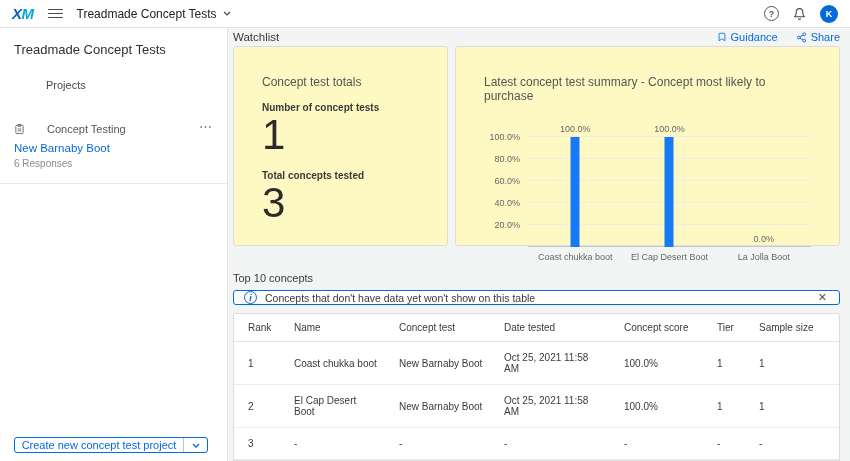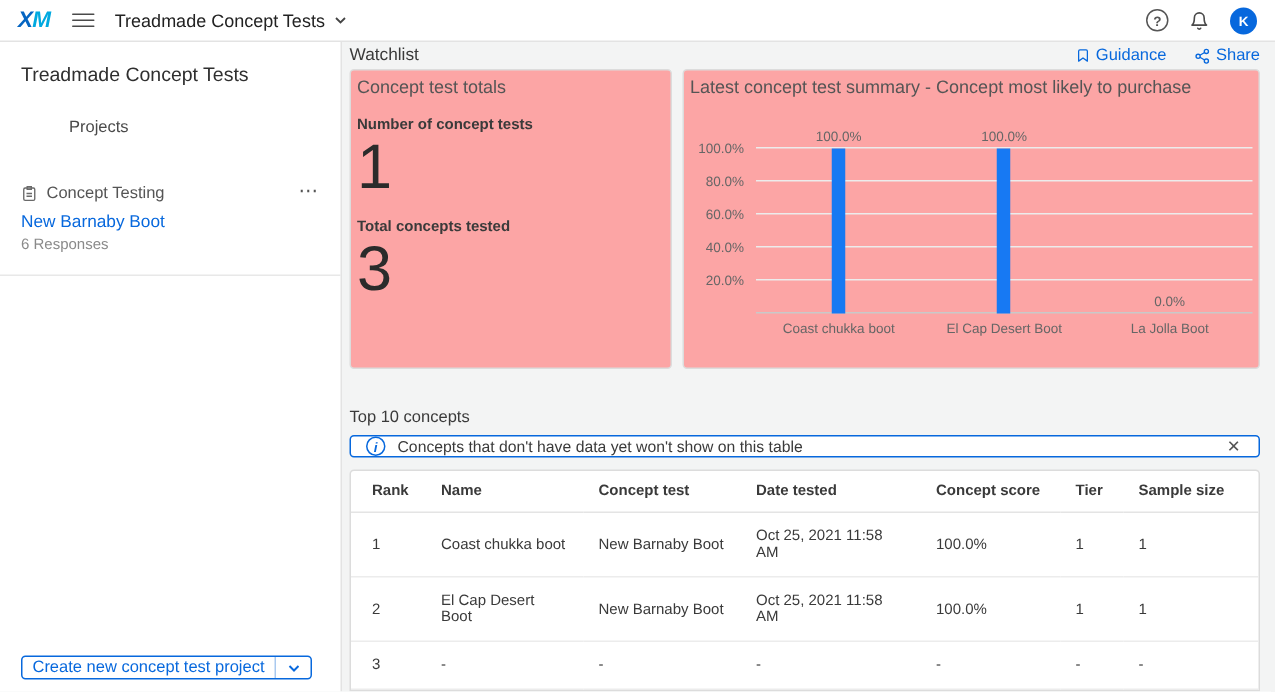--- a/index.html
+++ b/index.html
@@ -21,39 +21,39 @@
 
   
   .content { flex:1; display:flex; min-height:0; }
   .sidebar { flex:0 0 228px; width:228px; background:#fff; border-right:1px solid #e3e3e3; position:relative; padding:14px; }
   .main { flex:1; background:#f3f4f4; padding:0 10px 0 5px; display:flex; flex-direction:column; min-width:0; overflow:hidden; }
 
   
   .sidebar-title { font-size:13px; color:#2f2f2f; }
   .sidebar-section { font-size:11px; color:#4a4a4a; margin-top:22px;margin-left:32px; }
   .project-block { margin-top:32px; }
-  .project-row { display:flex; align-items:flex-start; gap:6px; color:#555; }
+  .project-row { display:flex; align-items:flex-start; gap:22px; color:#555; }
   .project-name { font-size:11px; color:#555; }
   .more { margin-left:auto; color:#555; font-size:13px; letter-spacing:1px; line-height:8px; cursor:pointer; }
   .project-link { color:#0768dd; font-size:11.5px; margin:7px 0 4px 0; display:block; cursor:pointer; text-decoration:none; }
   .responses { font-size:10px; color:#8a8a8a; }
   .sidebar-divider { height:1px; background:#e8e8e8; margin:14px -14px 0 -14px; }
   .create-btn { position:absolute; left:14px; bottom:8px; width:194px; height:16px; border:1px solid #0768dd; border-radius:3px; background:#fff; display:flex; align-items:stretch; cursor:pointer; }
   .create-btn-label { flex:1; display:flex; align-items:center; justify-content:center; color:#0768dd; font-size:11px; }
   .create-btn-caret { flex:0 0 24px; border-left:1px solid #a9c9ef; display:flex; align-items:center; justify-content:center; color:#0768dd; }
 
   
   .main-header { height:40px; display:flex; align-items:center; }
   .main-title { font-size:11.5px; color:#3a3a3a; }
   .main-actions { margin-left:auto; display:flex; gap:18px;text-align:center; }
   .action-link { color:#0768dd; font-size:11px; display:flex; align-items:center; gap:4px; cursor:pointer; }
 
   
   .cards-row { display:flex; gap:7px; }
-  .card { background:#fca5a5; border:1px solid #dcdcdc; border-radius:3px; padding:4px; }
+  .card { background:#fef9c3; border:1px solid #dcdcdc; border-radius:3px; padding:28px; }
   .totals-card { flex:0 0 215px; width:215px; height:200px; }
   .chart-card { flex:1; height:200px; min-width:0; }
   .card-title { font-size:12px; color:#555; }
   .metric-label { font-size:10px; font-weight:bold; color:#3a3a3a; margin-top:13px; }
   .metric-value { font-size:42px; line-height:1.05; font-weight:400; color:#2b2b2b; }
 
   
   .chart-wrap { display:flex; margin-top:34px; }
   .y-axis { flex:0 0 44px; width:44px; position:relative; height:110px; }
   .y-tick { position:absolute; right:8px; transform:translateY(50%); font-size:9px; color:#666; white-space:nowrap; }
@@ -68,21 +68,21 @@
   .x-label { flex:1; text-align:center; font-size:9px; color:#666; white-space:nowrap; overflow:hidden; }
 
   
   .top10-label { margin-top:26px; font-size:11px; color:#3a3a3a; }
   .banner { margin-top:6px; height:26px; background:#fff; border:1px solid #0768dd; border-radius:3px; display:flex; align-items:center; padding:0 10px; gap:8px; }
   .info-icon { flex:0 0 13px; width:13px; height:13px; border:1px solid #0768dd; border-radius:50%; color:#0768dd; font-size:9px; font-style:italic; font-weight:bold; display:flex; align-items:center; justify-content:center; }
   .banner-text { flex:1; font-size:10.5px; color:#3a3a3a; }
   .banner-close { color:#555; font-size:11px; cursor:pointer; padding:0 2px; }
   .table-card { margin-top:8px; background:#fff; border:1px solid #dcdcdc; border-radius:3px 3px 0 0; }
   table { width:100%; border-collapse:collapse; font-size:10px; color:#3a3a3a; table-layout:fixed; }
-  th { text-align:left; font-weight:bold; padding:8px 10px; border-bottom:1px solid #e4e4e4; }
+  th { text-align:left; font-weight:normal; padding:8px 10px; border-bottom:1px solid #e4e4e4; }
   td { text-align:left; padding:10px 10px; border-bottom:1px solid #ececec; }
   th:first-child, td:first-child { padding-left:14px; }
 </style>
 </head>
 <body>
 
 <div class="app">
 
   <header class="topbar">
     <div class="logo"><span class="lx">X</span><span class="lm">M</span></div>

